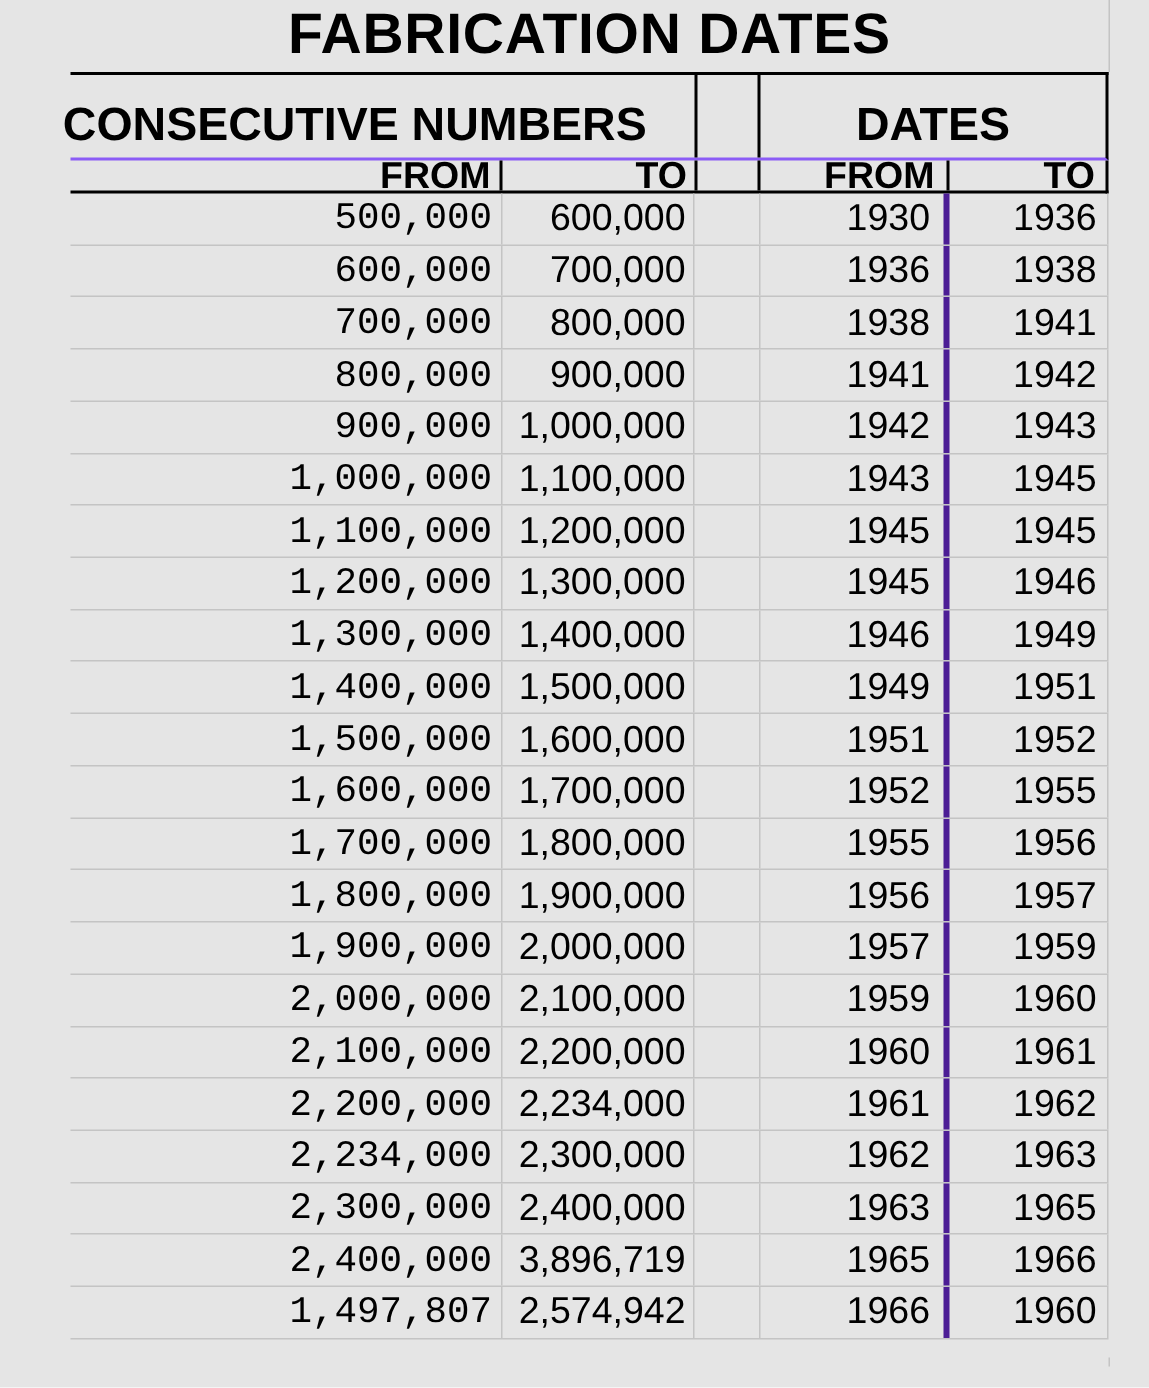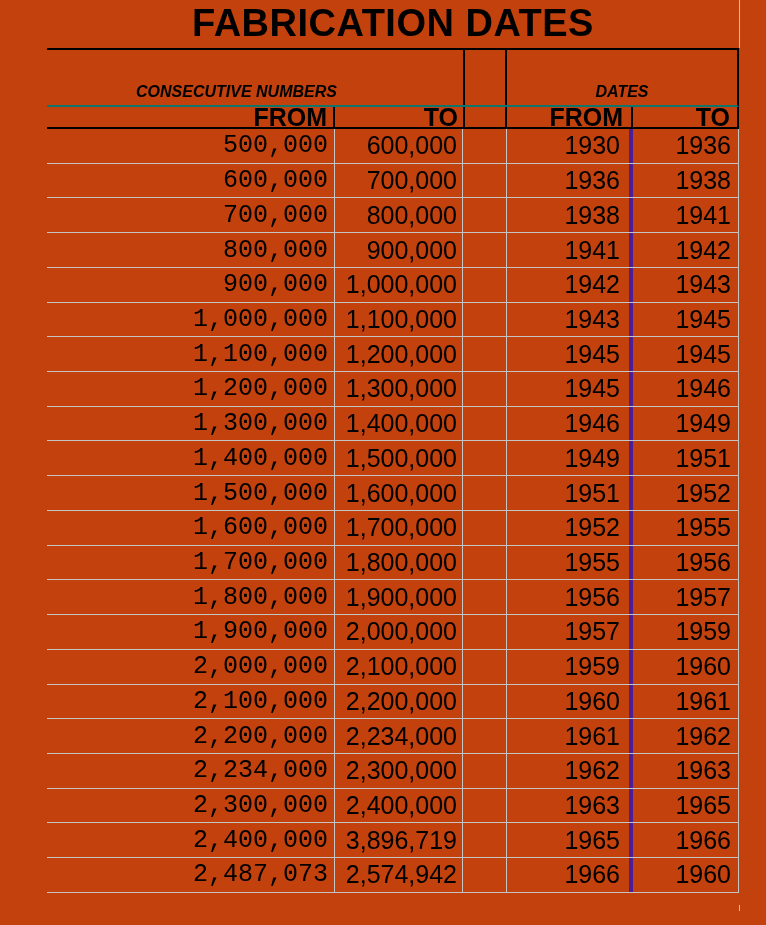--- a/index.html
+++ b/index.html
@@ -1,38 +1,38 @@
 <!DOCTYPE html>
 <html><head>
 <meta charset="utf-8">
 <style>
   * { margin:0; padding:0; box-sizing:border-box; }
   html,body { background:#ffffff; }
   .page {
     position:relative;
     width:766px; height:925px;
-    background:#c2410c;
+    background:#e5e5e5;
     font-family:"Liberation Sans", sans-serif;
     color:#000;
     overflow:hidden;
   }
   .title {
     position:absolute; left:47px; top:0; width:692px; height:46px;
     display:flex; align-items:center; justify-content:center;
     font-size:38px; font-weight:bold; letter-spacing:0.5px;
     white-space:nowrap;
   }
   .grid { position:absolute; left:47px; top:48px; width:692px; }
 
   
   .ghead {
     display:flex; height:59px;
-    border-top:2px solid #000; border-bottom:2px solid #0f766e;
+    border-top:2px solid #000; border-bottom:2px solid #8b5cf6;
     border-right:2px solid #000;
-    font-size:16px; font-weight:bold;font-style:italic;
+    font-size:31px; font-weight:bold;
   }
   .g-consec {
     width:416px; flex:none;
     display:flex; align-items:flex-end; justify-content:center;
     padding:0 37px 4px 0; white-space:nowrap;
   }
   .g-spacer { width:44px; flex:none; border-left:2px solid #000; border-right:2px solid #000; }
   .g-years {
     flex:1;
     display:flex; align-items:flex-end; justify-content:center;
@@ -265,21 +265,21 @@
 
   <div class="drow">
     <div class="c1">2,400,000</div>
     <div class="c2">3,896,719</div>
     <div class="csp"></div>
     <div class="c3">1965</div>
     <div class="c4">1966</div>
   </div>
 
   <div class="drow">
-    <div class="c1">2,487,073</div>
+    <div class="c1">1,497,807</div>
     <div class="c2">2,574,942</div>
     <div class="csp"></div>
     <div class="c3">1966</div>
     <div class="c4">1960</div>
   </div>
 </div>
 
   </div>
 </div>
 

